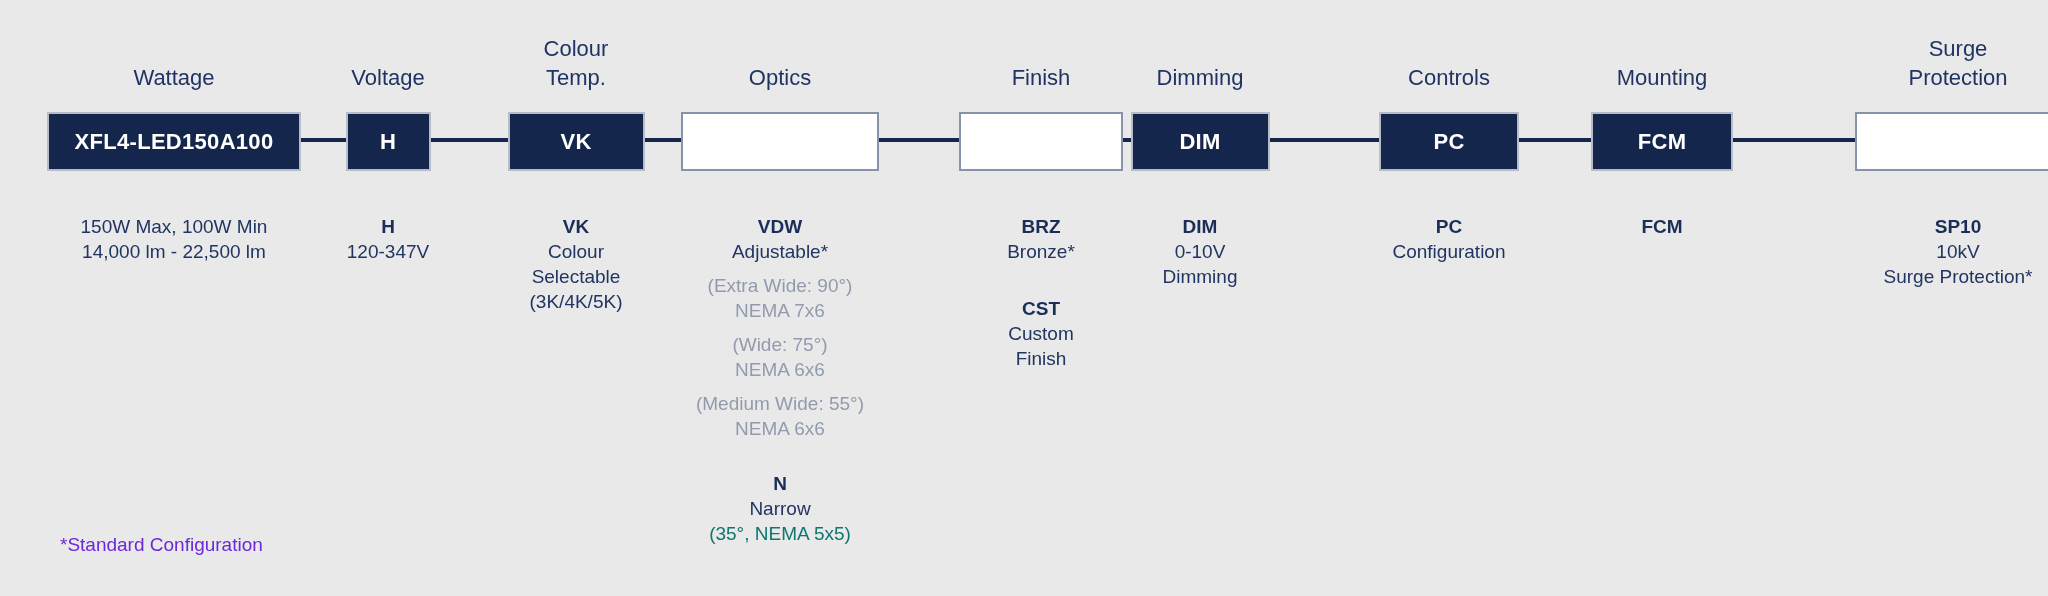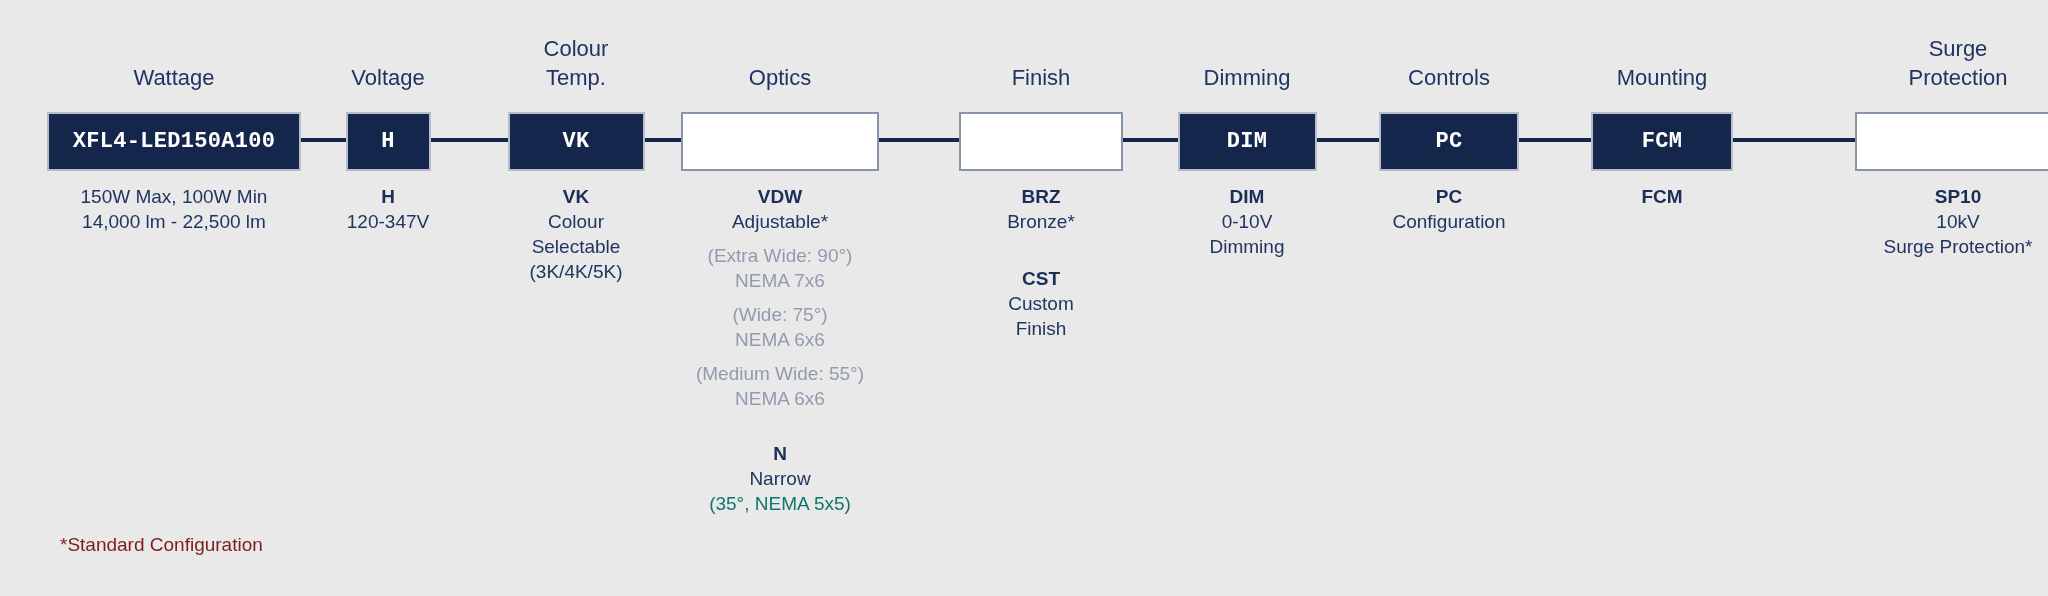--- a/index.html
+++ b/index.html
@@ -11,42 +11,42 @@
   }
   .connector {
     position:absolute; top:138px; left:174px; width:1714px; height:4px;
     background:#15264d; z-index:1;
   }
   .col { position:absolute; top:0; text-align:center; z-index:2; }
   .hdr {
     height:92px; display:flex; align-items:flex-end; justify-content:center;
     font-size:22px; line-height:29px; white-space:pre-line; color:#203463;
   }
-  .boxwrap { margin-top:20px; height:59px; display:flex; justify-content:center;font-family:Liberation Mono, monospace; }
+  .boxwrap { margin-top:20px; height:59px; display:flex; justify-content:center; }
   .box {
     height:59px; box-sizing:border-box; position:relative; z-index:3;
     display:flex; align-items:center; justify-content:center;
   }
   .box.filled {
     background:#15264d; border:2px solid #b6bcc8;
     color:#ffffff; font-weight:bold; font-size:22px; letter-spacing:.3px;
   }
   .box.empty { background:#ffffff; border:2px solid #8793aa; }
-  .desc { margin-top:13px; font-size:19px; line-height:25px; }
+  .desc { margin-top:43px; font-size:19px; line-height:25px; }
   .code { font-weight:bold; color:#1b2e57; }
   .pre { white-space:pre-line; }
   .navy { color:#213562; }
   .gray { color:#0f766e; }
   .note-group { margin-top:9px; color:#929bad; }
   .note-group .nb { font-weight:normal; }
   .group2 { margin-top:32px; }
   .n-group { margin-top:30px; }
   .footnote {
     position:absolute; left:60px; top:534px;
-    font-size:19px; color:#7f1d1d; z-index:2;
+    font-size:19px; color:#6d28d9; z-index:2;
   }
 </style>
 </head>
 <body>
 
 <div class="canvas">
 
   <div class="connector"></div>
 
   <div class="col" style="left:34px; width:280px;">
@@ -132,21 +132,21 @@
         <div class="navy pre">Bronze*</div>
       </div>
       <div class="group2">
         <div class="code">CST</div>
         <div class="navy pre">Custom
 Finish</div>
       </div>
     </div>
   </div>
 
-  <div class="col" style="left:1157px; width:180px;">
+  <div class="col" style="left:1110px; width:180px;">
     <div class="hdr">Dimming</div>
     <div class="boxwrap">
       <div class="box filled" style="width:139px;">
         <span>DIM</span>
       </div>
     </div>
     <div class="desc">
       <div class="code">DIM</div>
       <div class="navy pre">0-10V
 Dimming</div>

